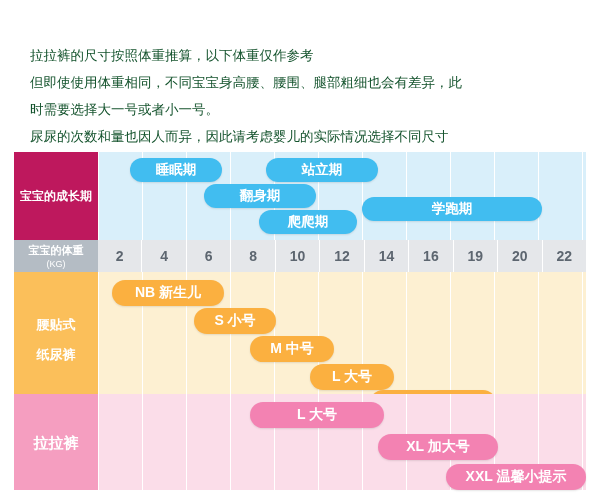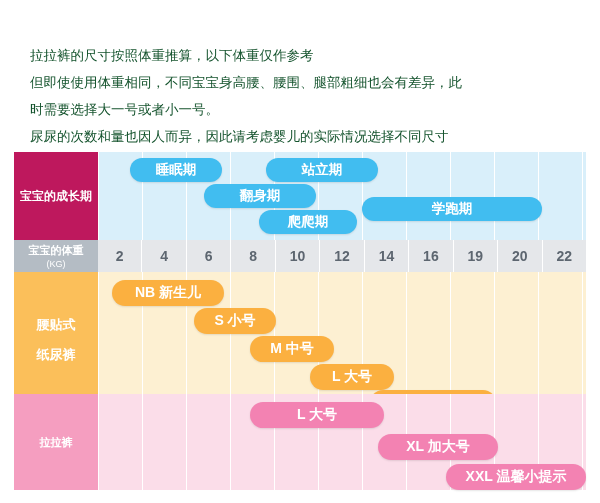--- a/index.html
+++ b/index.html
@@ -98,21 +98,21 @@
   }
   .label-tape {
     height: 136px;
     background: #fbbf5a;
     font-size: 13px;
     line-height: 30px;
   }
   .label-pull {
     height: 96px;
     background: #f59ec0;
-    font-size: 11px;
+    font-size: 15px;
   }
 
   
   .row-weight {
     top: 88px;
     height: 32px;
     background: #e5e7ea;
   }
   .weight-cells {
     position: absolute;

